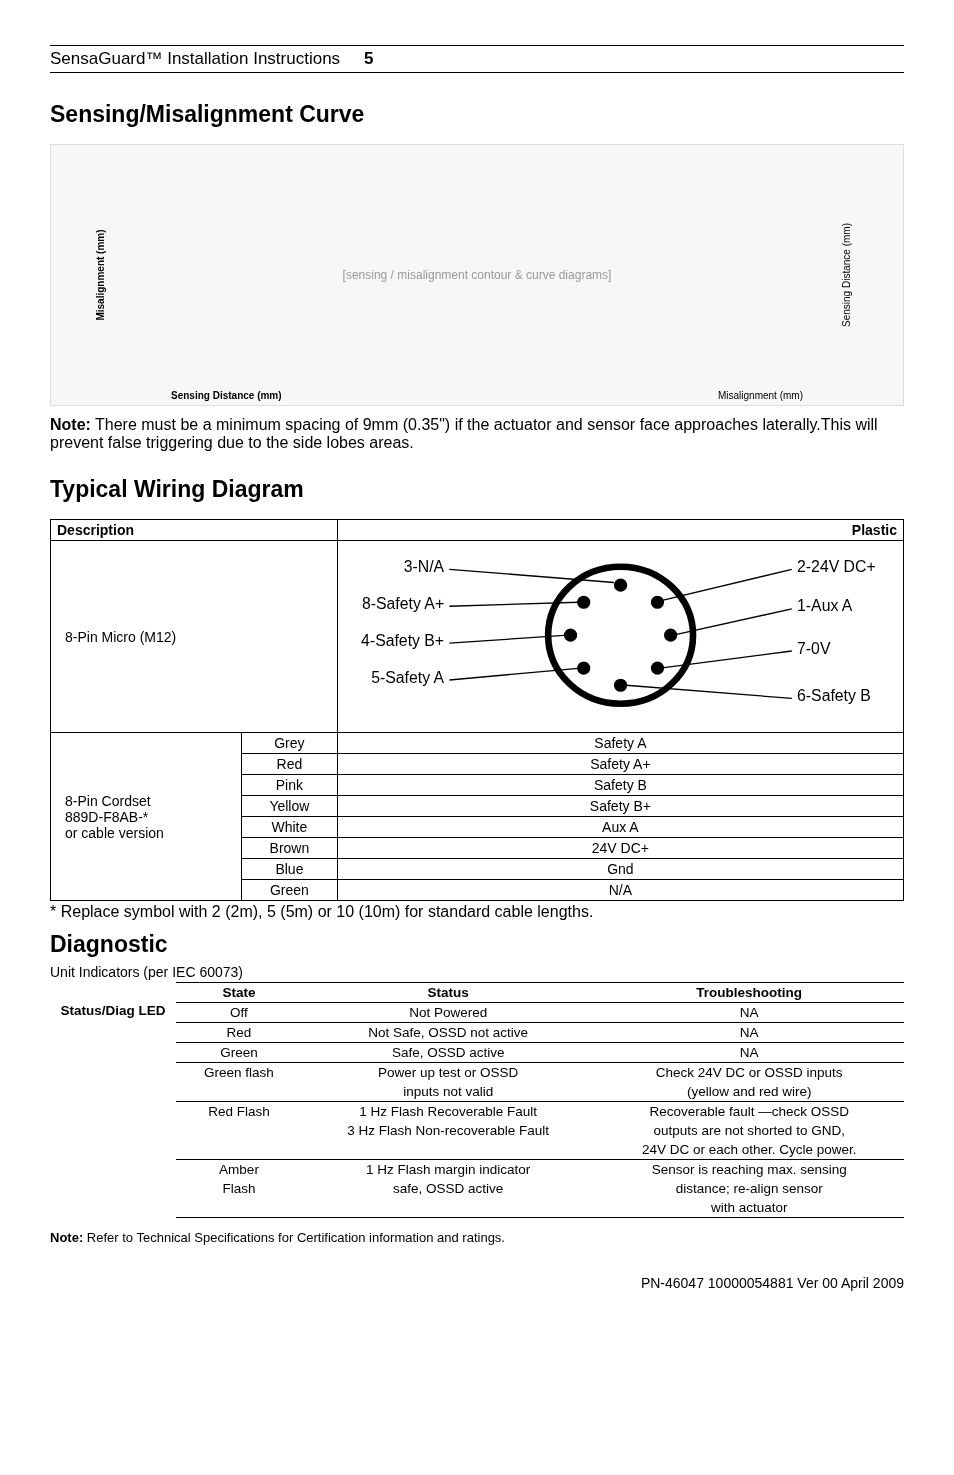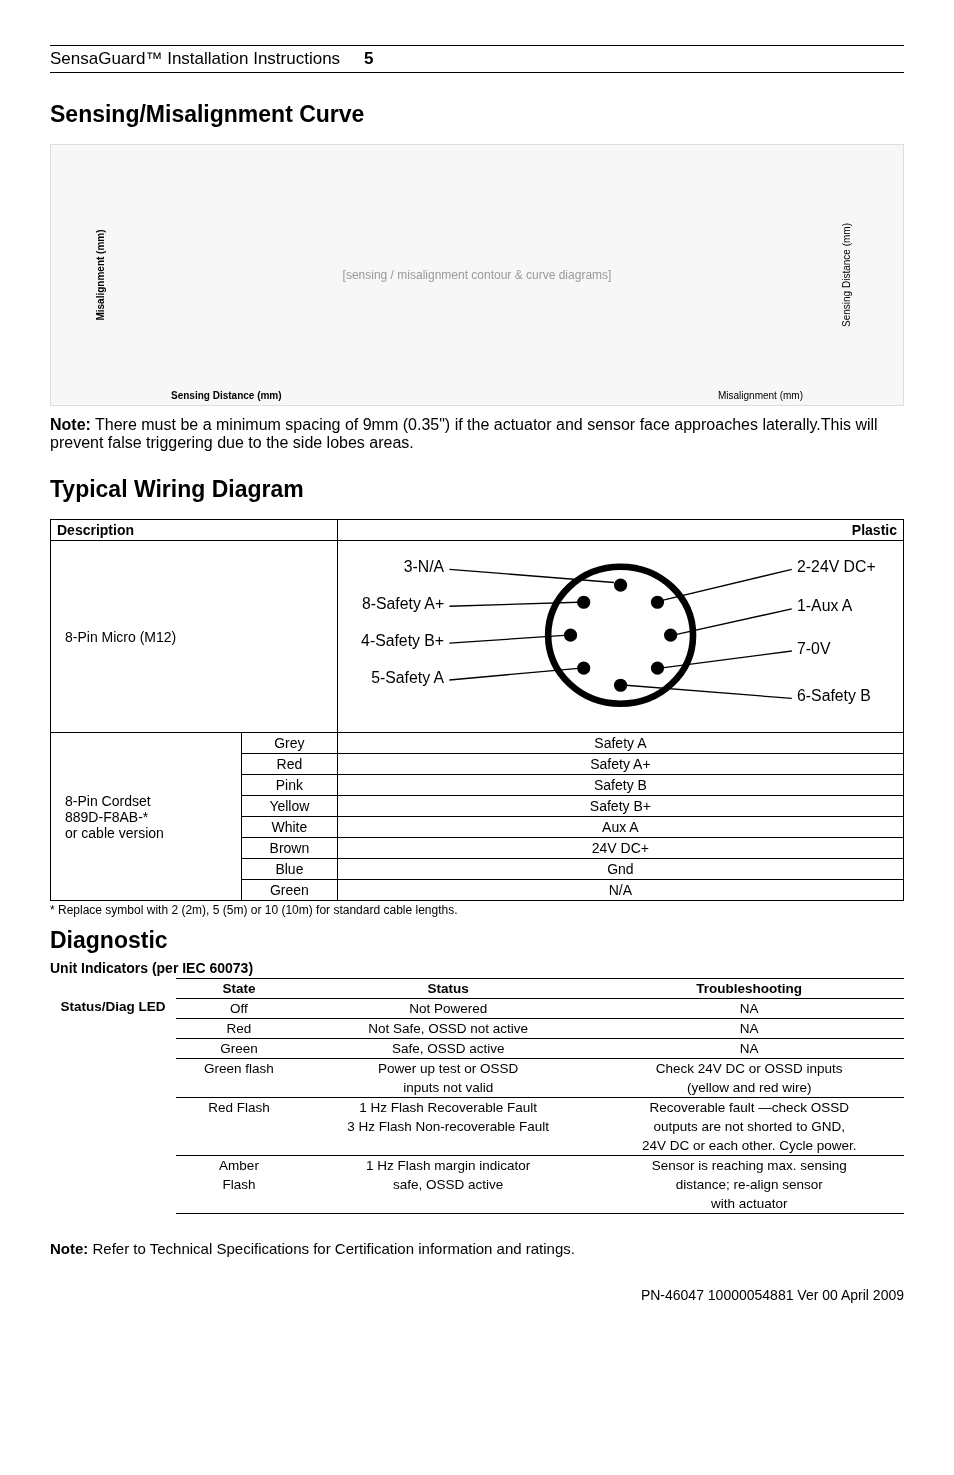--- a/index.html
+++ b/index.html
@@ -67,23 +67,23 @@
     padding: 2px 6px;
     text-align: center;
   }
   table.wiring th { font-weight: bold; text-align: right; }
   table.wiring td.desc-head {
     text-align: left; font-weight: bold;
   }
   table.wiring td.left { text-align: left; padding-left: 14px; }
   .pinout-svg { width: 100%; }
 
-  .footnote { font-size: 12px; margin-bottom: 10px; }
-
-  .diag-sub { font-size: 14px; font-weight: bold; margin: 6px 0 2px 0; }
+  .footnote { font-size: 16px; margin-bottom: 10px; }
+
+  .diag-sub { font-size: 14px; font-weight: normal; margin: 6px 0 2px 0; }
 
   table.diag {
     width: 100%;
     border-collapse: collapse;
     font-size: 13.5px;
   }
   table.diag th, table.diag td {
     border-top: 1px solid #000;
     border-bottom: 1px solid #000;
     padding: 2px 8px;
@@ -93,21 +93,21 @@
   table.diag td.label-col {
     border: none;
     text-align: center;
     font-weight: bold;
     vertical-align: top;
     padding-top: 20px;
   }
   table.diag tr.noborder td { border-top: none; }
   table.diag td.noborder-bottom { border-bottom: none; }
   
-  .cert-note { font-size: 15px; margin-top: 26px; }
+  .cert-note { font-size: 13px; margin-top: 12px; }
   .pn-line { text-align: right; font-size: 14px; margin-top: 30px; }
 </style>
 </head>
 <body>
 
 <div class="header-line">
   <span>SensaGuard™ Installation Instructions</span>
   <span class="pnum">5</span>
 </div>
 

